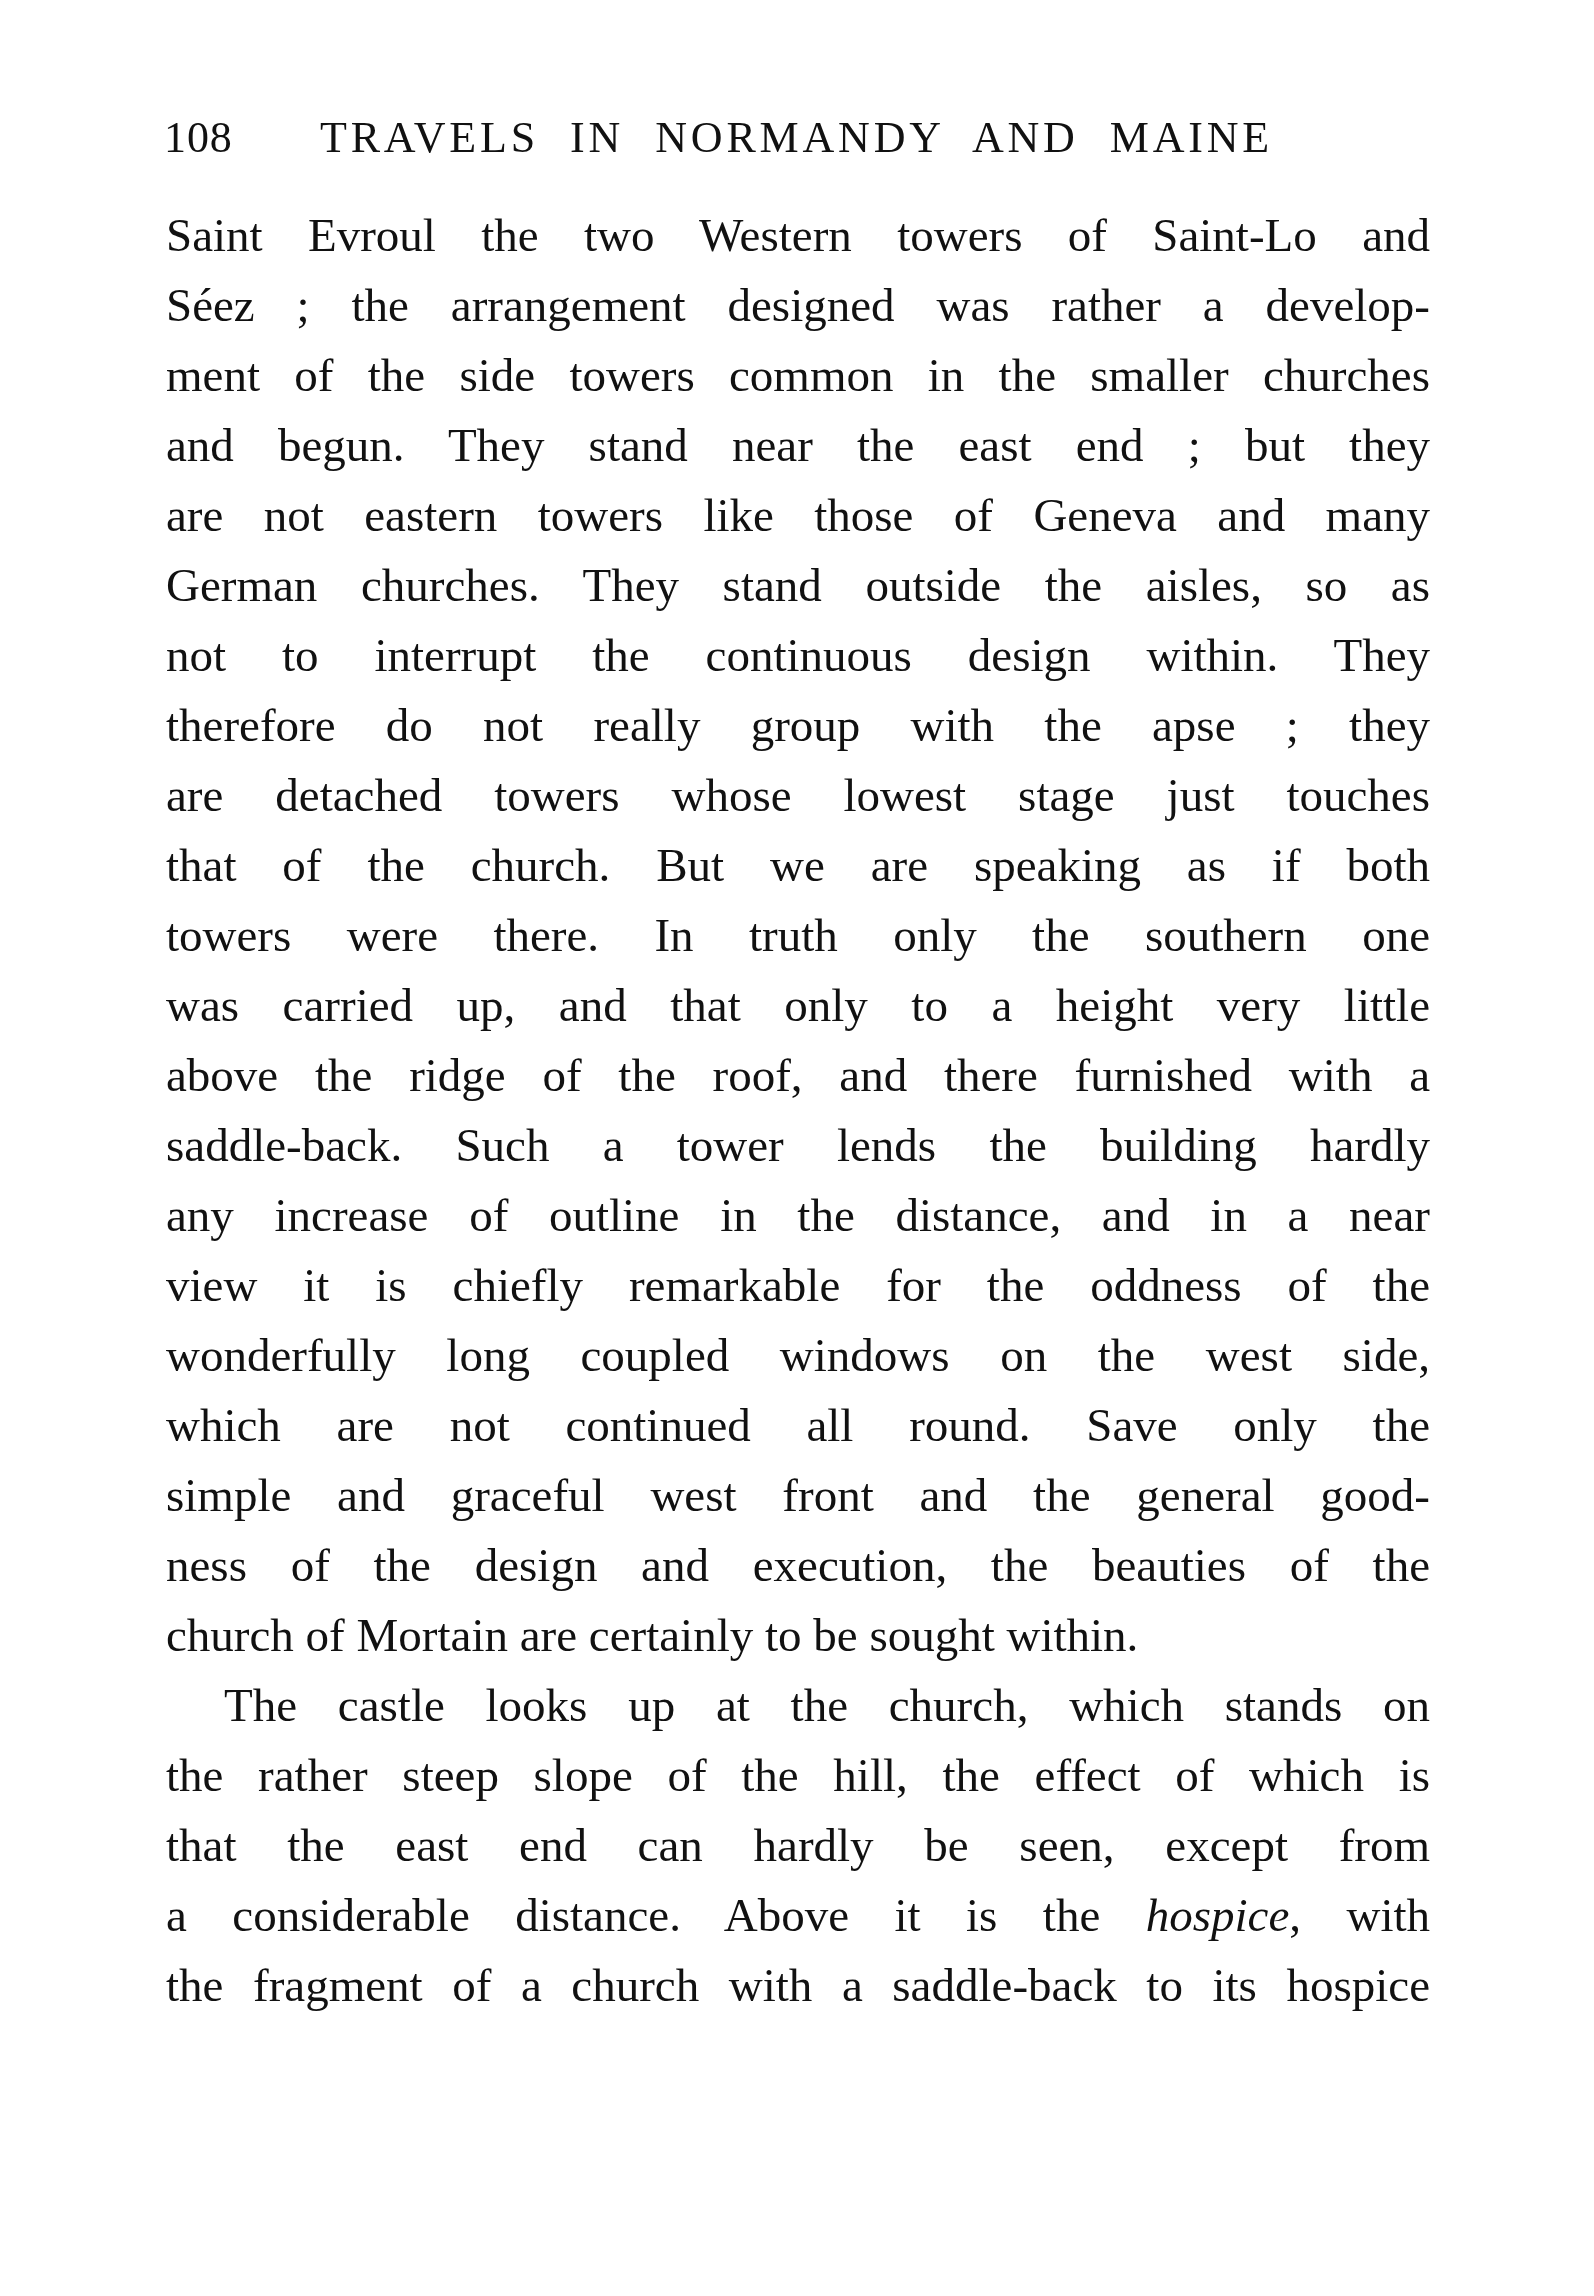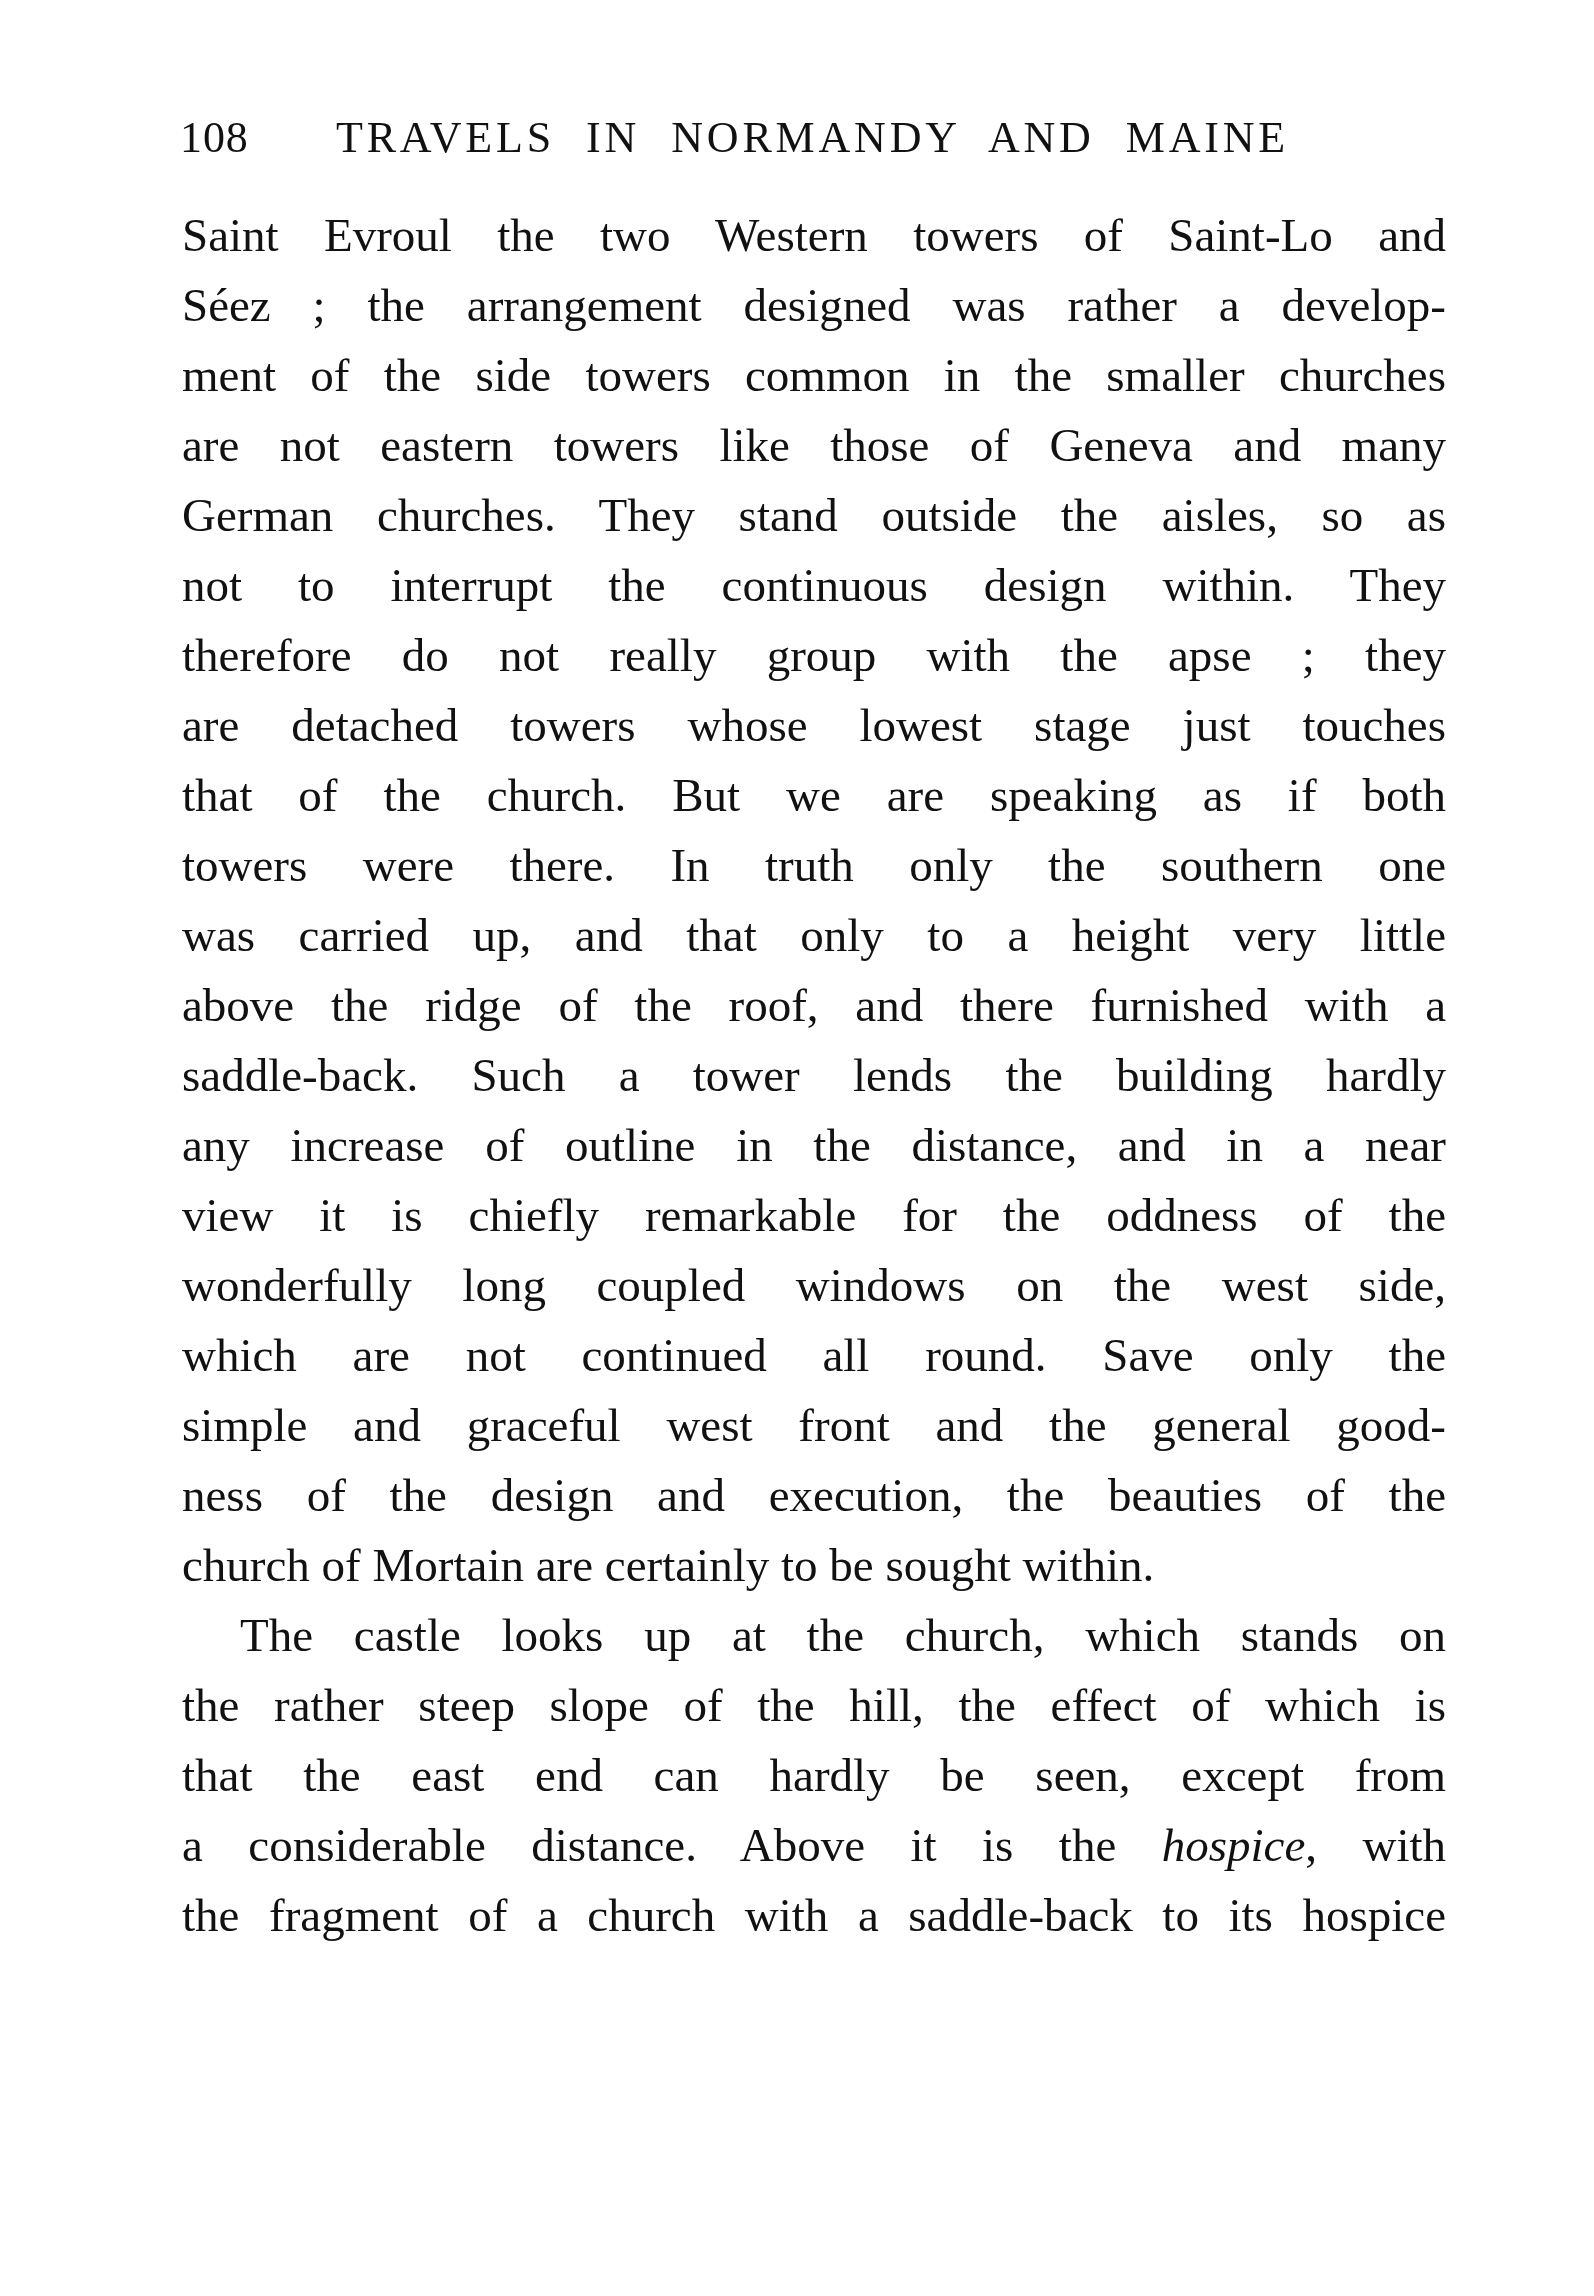--- a/index.html
+++ b/index.html
@@ -10,21 +10,21 @@
     body {
       width: 1594px;
       height: 2297px;
       position: relative;
       overflow: hidden;
       color: #111111;
       font-family: "Liberation Serif", "DejaVu Serif", serif;
     }
     .page {
       position: absolute;
-      left: 16px; top: 0;
+      left: 0; top: 0;
       width: 1284px;
       height: 2297px;
       background: #ffffff;
     }
     .running-head {
       position: absolute;
       left: 164px;
       top: 111px;
       width: 1111px;
       height: 53px;
@@ -83,20 +83,21 @@
     <span class="page-number">108</span>
     <span class="running-title">TRAVELS IN NORMANDY AND MAINE</span>
   </div>
 
   <div class="body-text">
 
     <div>
       <span class="line">Saint Evroul the two Western towers of Saint-Lo and</span>
       <span class="line">Séez ; the arrangement designed was rather a develop-</span>
       <span class="line">ment of the side towers common in the smaller churches</span>
+      <span class="line">and begun.  They stand near the east end ; but they</span>
       <span class="line">are not eastern towers like those of Geneva and many</span>
       <span class="line">German churches.  They stand outside the aisles, so as</span>
       <span class="line">not to interrupt the continuous design within.  They</span>
       <span class="line">therefore do not really group with the apse ; they</span>
       <span class="line">are detached towers whose lowest stage just touches</span>
       <span class="line">that of the church.  But we are speaking as if both</span>
       <span class="line">towers were there.  In truth only the southern one</span>
       <span class="line">was carried up, and that only to a height very little</span>
       <span class="line">above the ridge of the roof, and there furnished with a</span>
       <span class="line">saddle-back.  Such a tower lends the building hardly</span>

